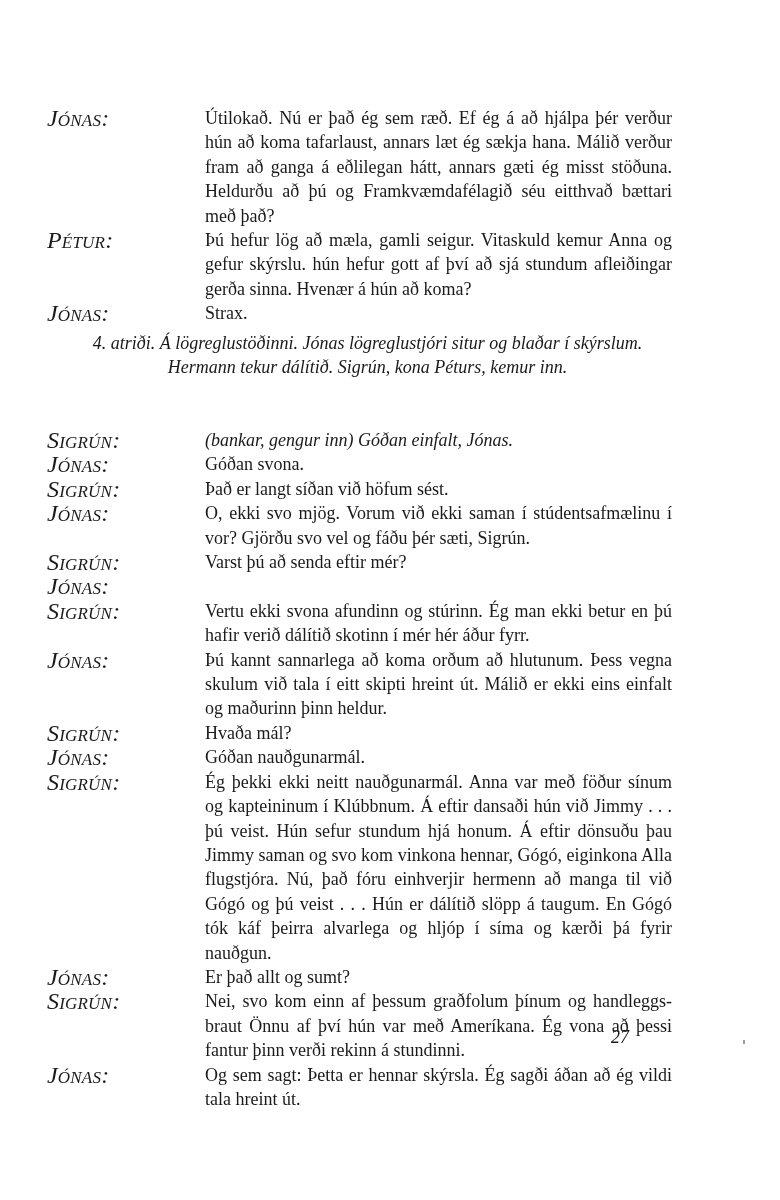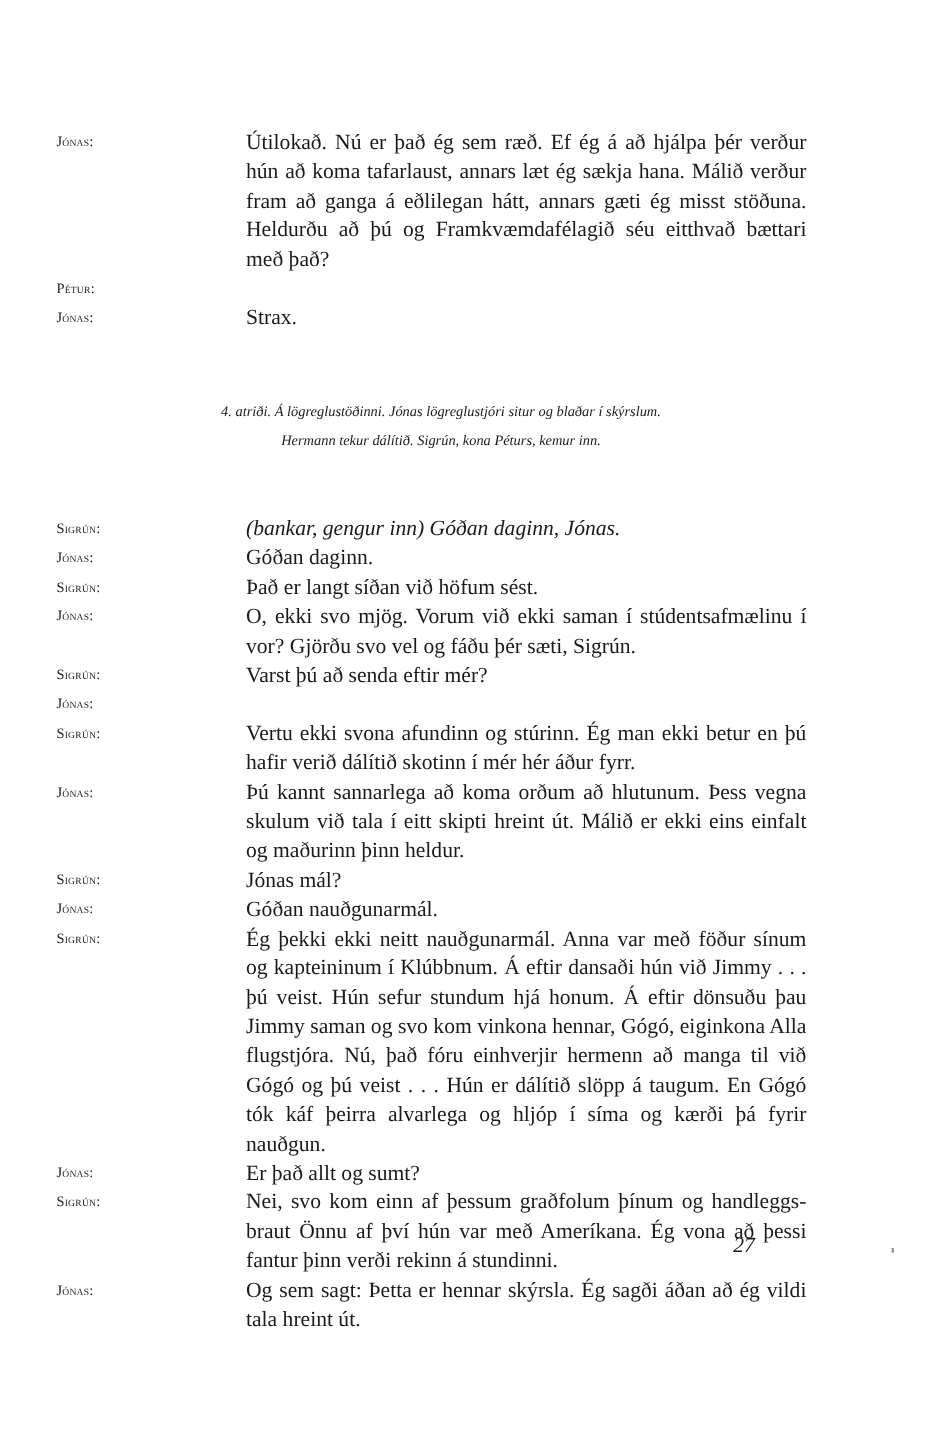--- a/index.html
+++ b/index.html
@@ -6,69 +6,70 @@
   body {
     width: 780px; height: 1200px; position: relative; overflow: hidden;
     font-family: "Liberation Serif", "DejaVu Serif", serif;
     color: #1a1a1a;
   }
   .page { position: absolute; left: 0; top: 0; width: 780px; height: 1200px; }
   .dialogue { position: absolute; left: 47px; width: 625px; }
   .line { display: flex; align-items: flex-start; }
   .speaker {
     width: 124px; flex: 0 0 124px;
-    font-size: 12px; line-height: 24.4px;
-    font-variant: small-caps; letter-spacing: 0.2px;
+    font-size: 24px; line-height: 24.4px;
+    font-variant: small-caps; letter-spacing: 0.2px; font-style: italic;
   }
   .speech {
     flex: 1 1 auto;
     font-size: 18px; line-height: 24.4px;
     text-align: justify;
     margin-left: 34px;
   }
   .speech .stage { font-style: italic; }
   .scene {
     position: absolute; left: 40px; width: 655px; top: 331px;
-    text-align: center; font-style: italic; font-size: 12px; line-height: 24.4px;
+    text-align: center; font-style: italic; font-size: 18px; line-height: 24.4px;
   }
   .page-number { position: absolute; left: 611px; top: 1027px; font-size: 18px; font-style: italic; }
   .edge-mark { position: absolute; left: 743px; top: 1040px; width: 2px; height: 4px; background: #9a9a9a; }
 </style>
 </head>
 <body>
 
 <div class="page">
 
   <div class="dialogue" id="block1" style="top:106px;">
       <div class="line">
         <div class="speaker">Jónas:</div>
         <div class="speech">Útilokað. Nú er það ég sem ræð. Ef ég á að hjálpa þér verður hún að koma tafarlaust, annars læt ég sækja hana. Málið verður fram að ganga á eðlilegan hátt, annars gæti ég misst stöðuna. Heldurðu að þú og Framkvæmdafélagið séu eitthvað bættari með það?</div>
       </div>
       <div class="line">
         <div class="speaker">Pétur:</div>
+        <div class="speech">Þú hefur lög að mæla, gamli seigur. Vitaskuld kemur Anna og gefur skýrslu. hún hefur gott af því að sjá stundum afleiðingar gerða sinna. Hvenær á hún að koma?</div>
       </div>
       <div class="line">
         <div class="speaker">Jónas:</div>
         <div class="speech">Strax.</div>
       </div>
     </div>
 
   <div class="scene">
     <div>4. atriði. Á lögreglustöðinni. Jónas lögreglustjóri situr og blaðar í skýrslum.</div>
     <div>Hermann tekur dálítið. Sigrún, kona Péturs, kemur inn.</div>
   </div>
 
   <div class="dialogue" id="block2" style="top:428px;">
       <div class="line">
         <div class="speaker">Sigrún:</div>
-        <div class="speech"><span class="stage">(bankar, gengur inn) Góðan daginn, Jónas.</span></div>
+        <div class="speech"><span class="stage">(bankar, gengur inn) Góðan einfalt, Jónas.</span></div>
       </div>
       <div class="line">
         <div class="speaker">Jónas:</div>
-        <div class="speech">Góðan daginn.</div>
+        <div class="speech">Góðan svona.</div>
       </div>
       <div class="line">
         <div class="speaker">Sigrún:</div>
         <div class="speech">Það er langt síðan við höfum sést.</div>
       </div>
       <div class="line">
         <div class="speaker">Jónas:</div>
         <div class="speech">O, ekki svo mjög. Vorum við ekki saman í stúdentsafmælinu í vor? Gjörðu svo vel og fáðu þér sæti, Sigrún.</div>
       </div>
       <div class="line">
@@ -81,21 +82,21 @@
       <div class="line">
         <div class="speaker">Sigrún:</div>
         <div class="speech">Vertu ekki svona afundinn og stúrinn. Ég man ekki betur en þú hafir verið dálítið skotinn í mér hér áður fyrr.</div>
       </div>
       <div class="line">
         <div class="speaker">Jónas:</div>
         <div class="speech">Þú kannt sannarlega að koma orðum að hlutunum. Þess vegna skulum við tala í eitt skipti hreint út. Málið er ekki eins einfalt og maðurinn þinn heldur.</div>
       </div>
       <div class="line">
         <div class="speaker">Sigrún:</div>
-        <div class="speech">Jónas mál?</div>
+        <div class="speech">Hvaða mál?</div>
       </div>
       <div class="line">
         <div class="speaker">Jónas:</div>
         <div class="speech">Góðan nauðgunarmál.</div>
       </div>
       <div class="line">
         <div class="speaker">Sigrún:</div>
         <div class="speech">Ég þekki ekki neitt nauðgunarmál. Anna var með föður sínum og kapteininum í Klúbbnum. Á eftir dansaði hún við Jimmy . . . þú veist. Hún sefur stundum hjá honum. Á eftir dönsuðu þau Jimmy saman og svo kom vinkona hennar, Gógó, eiginkona Alla flugstjóra. Nú, það fóru einhverjir hermenn að manga til við Gógó og þú veist . . . Hún er dálítið slöpp á taugum. En Gógó tók káf þeirra alvarlega og hljóp í síma og kærði þá fyrir nauðgun.</div>
       </div>
       <div class="line">

